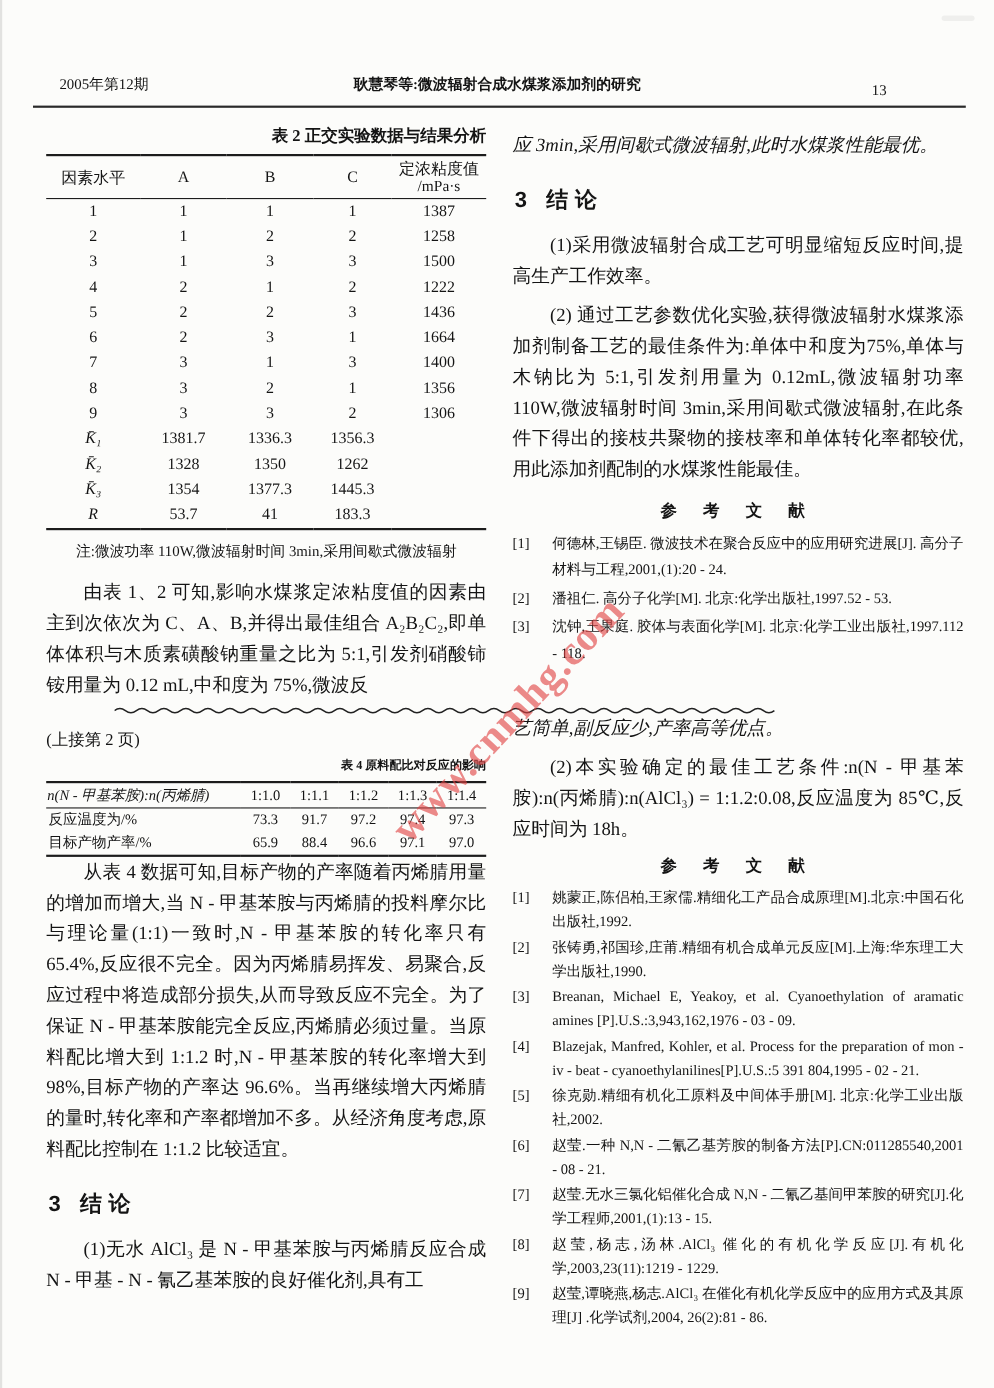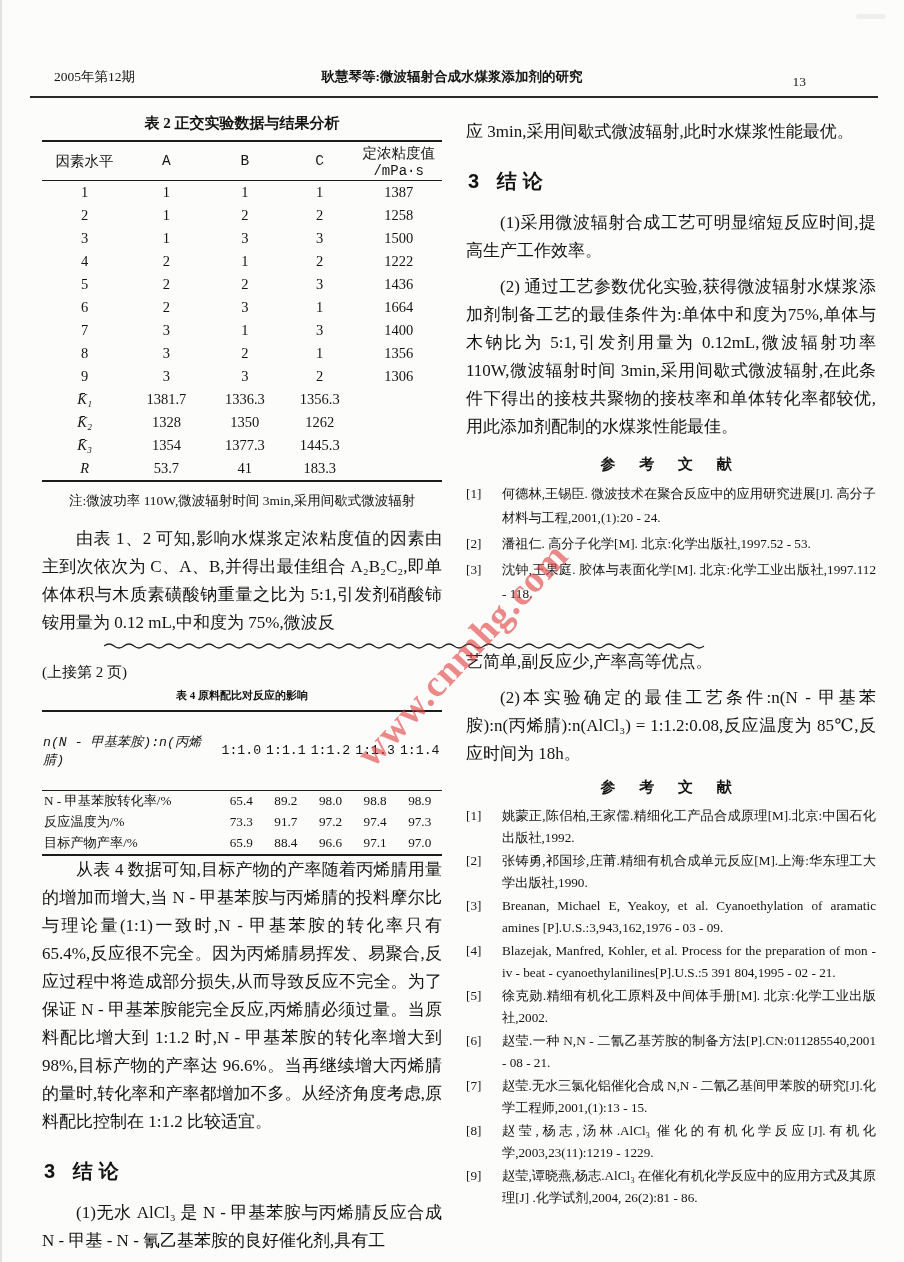--- a/index.html
+++ b/index.html
@@ -15,35 +15,35 @@
   .runhead { position:absolute; top:68px; left:42px; width:820px; height:22px; font-size:13.5px; }
   .runhead .issue { position:absolute; left:12px; top:0; }
   .runhead .rtitle { position:absolute; left:0; right:0; top:0; text-align:center; font-weight:bold; }
   .runhead .pageno { position:absolute; right:56px; top:6px; }
   .head-rule { position:absolute; top:96px; left:30px; width:848px; height:2px; background:#2a2a2a; }
 
   .col { position:absolute; text-align:justify; }
   .col-left  { left:42px;  top:112px; width:400px; }
   .col-right { left:466px; top:118px; width:410px; }
 
-  .tbl-title { text-align:center; font-weight:bold; font-size:15px; margin:2px 0 7px 0; }
+  .tbl-title { text-align:right; font-weight:bold; font-size:15px; margin:2px 0 7px 0; }
   table.sci { width:100%; border-collapse:collapse; font-size:14.5px;
     border-top:2px solid #1c1c1c; border-bottom:2px solid #1c1c1c; }
   table.sci th, table.sci td { padding:1.5px 2px; text-align:center; font-weight:normal; }
-  table.sci thead { border-bottom:1.5px solid #1c1c1c;font-family:Liberation Mono, monospace; }
+  table.sci thead { border-bottom:1.5px solid #1c1c1c; }
   #table2 td, #table2 th { height:20px; }
   #table2 tbody tr:nth-child(n+10) td:first-child { font-style:italic; }
   .unit2 { font-size:14px; display:block; }
   #table4 { font-size:13.2px; }
   #table4 td:first-child, #table4 th:first-child { text-align:left; }
-  #table4 th { padding:21px 1px;margin-top:38px; }
+  #table4 th { padding:2px 1px;margin-top:38px; }
 
   .note { font-size:13.5px; line-height:20px; text-indent:2em; margin-top:9px; }
   .para { font-size:17px; line-height:28px; text-indent:2em; margin:8px 0 0 0; }
-  .para.noindent { text-indent:0; }
+  .para.noindent { text-indent:0;font-style:italic; }
   .section-head { font-size:20px; font-weight:bold; margin:22px 0 14px 2px;
     font-family:"Liberation Sans","DejaVu Sans",sans-serif; letter-spacing:6px; }
   .refs-head { text-align:center; font-weight:bold; font-size:15px; letter-spacing:10px; margin:14px 0 8px 0; }
   .reflist { font-size:13.2px; line-height:21.5px; text-align:justify; }
   .ref-item { position:relative; padding-left:36px; margin-bottom:2px; }
   .ref-num { position:absolute; left:0; top:0; }
   .continued { font-size:15px; margin:26px 0 6px 0; }
 
   .wavy { position:absolute; left:104px; top:641px; width:602px; height:10px; }
   .watermark {
@@ -188,28 +188,20 @@
           <th style="width:175px;font-style:italic">n(N - 甲基苯胺):n(丙烯腈)</th>
           <th>1:1.0</th>
           <th>1:1.1</th>
           <th>1:1.2</th>
           <th>1:1.3</th>
           <th>1:1.4</th>
         </tr>
       </thead>
       <tbody>
           <tr>
-            <td>N - 甲基苯胺转化率/%</td>
-            <td>65.4</td>
-            <td>89.2</td>
-            <td>98.0</td>
-            <td>98.8</td>
-            <td>98.9</td>
-          </tr>
-          <tr>
             <td>反应温度为/%</td>
             <td>73.3</td>
             <td>91.7</td>
             <td>97.2</td>
             <td>97.4</td>
             <td>97.3</td>
           </tr>
           <tr>
             <td>目标产物产率/%</td>
             <td>65.9</td>

